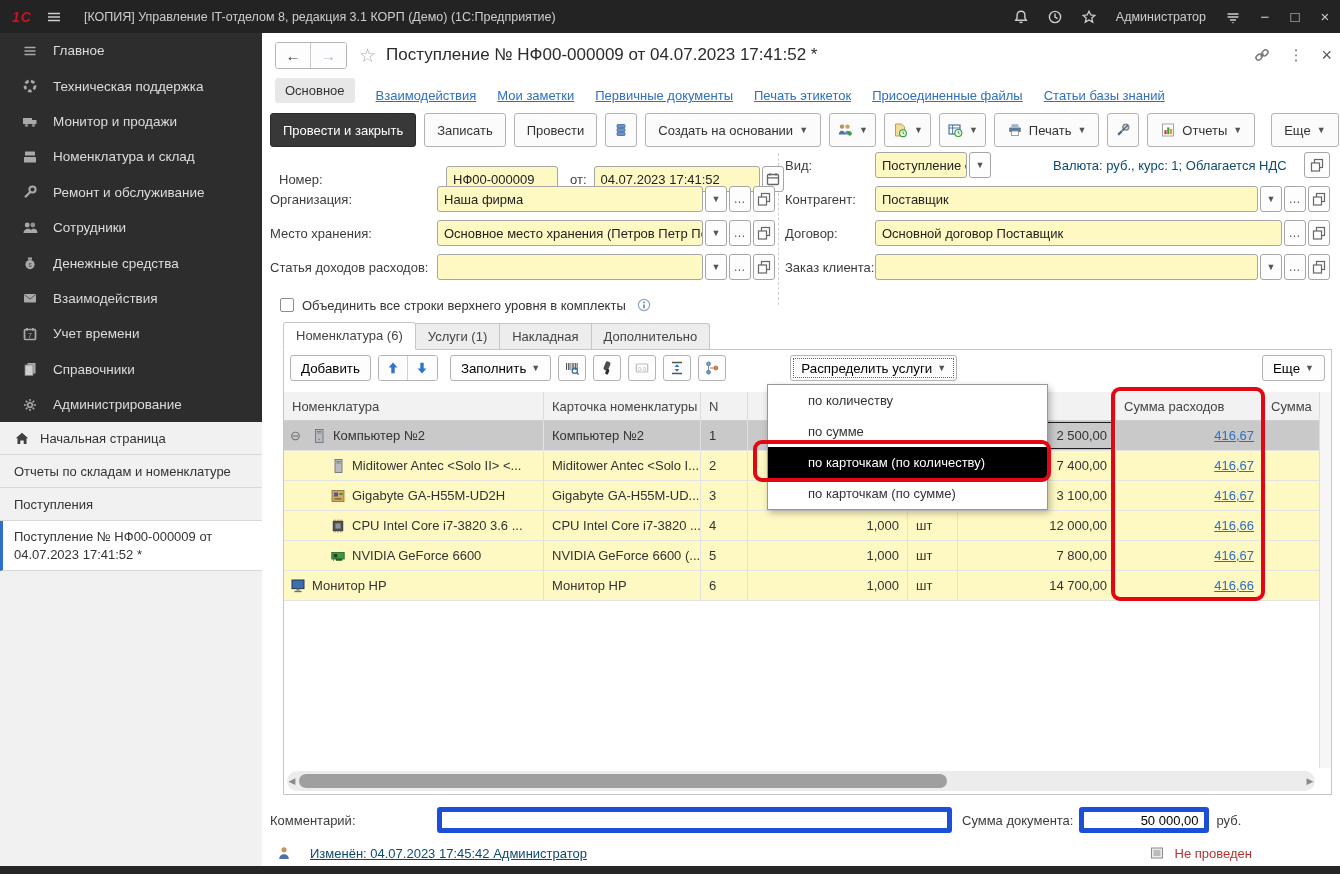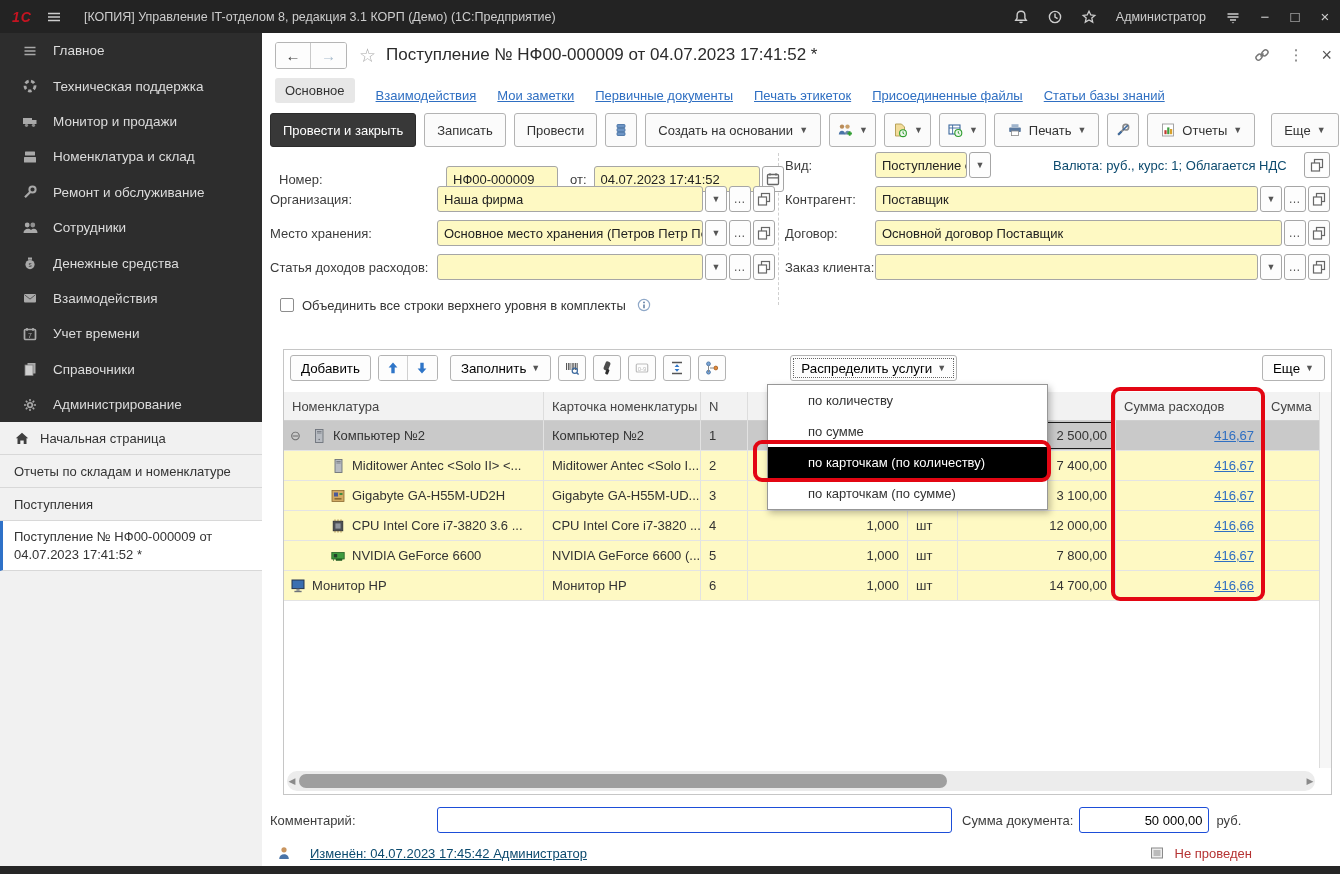--- a/index.html
+++ b/index.html
@@ -115,21 +115,21 @@
     box-shadow:2px 3px 7px rgba(0,0,0,.28); z-index:30; }
   .popup .mi { height:31px; line-height:31px; padding-left:40px; color:#333; cursor:pointer; white-space:nowrap; }
   .popup .mi.hl { background:#000; color:#fff; }
   .ann { position:absolute; border:4px solid #e30613; border-radius:9px; z-index:40; pointer-events:none; }
   .ann.item { left:753px; top:440px; width:298px; height:42px; }
   .ann.col { left:1111px; top:387px; width:154px; height:214px; }
 
   
   .foot1 { position:absolute; left:8px; top:773px; right:10px; height:28px; display:flex; align-items:center; }
   .foot2 { position:absolute; left:14px; top:809px; right:10px; height:22px; display:flex; align-items:center; }
-  .foot1 input { height:26px; border:1px solid #1d4ed8; border-radius:3px; outline:none; padding:0 6px; font-family:inherit; font-size:13px; }
+  .foot1 input { height:26px; border:5px solid #1d4ed8; border-radius:3px; outline:none; padding:0 6px; font-family:inherit; font-size:13px; }
   .status-red { color:#b53333; }
   .bottom-strip { position:absolute; left:0; bottom:0; width:1340px; height:8px; background:#262626; }
 </style>
 </head>
 <body>
 
 <div class="titlebar">
   <span class="logo">1С</span>
   <span class="ic tb-burger">
       <svg viewBox="0 0 16 16">
@@ -543,20 +543,26 @@
           <span class="ic">
             <svg viewBox="0 0 16 16">
               <rect x="5.5" y="2.5" width="8" height="8" fill="none" stroke="#666" stroke-width="1.2"></rect>
               <rect x="2.5" y="6" width="8" height="8" fill="#fff" stroke="#666" stroke-width="1.2"></rect>
             </svg>
           </span>
         </span>
     </div>
   </div>
 
+  <div class="tbl-tabs">
+      <span class="ttab active">Номенклатура (6)</span>
+      <span class="ttab">Услуги (1)</span>
+      <span class="ttab">Накладная</span>
+      <span class="ttab">Дополнительно</span>
+    </div>
 
   <div class="tbl-wrap">
     <div class="tbl-toolbar">
       <button class="sbtn">Добавить</button>
       <span class="updown">
         <span class="ud">
             <span class="ic">
               <svg viewBox="0 0 16 16">
                 <path d="M8 2.6l4.4 5H9.7v5.6H6.3V7.6H3.6z" fill="#2e75c8"></path>
               </svg>

